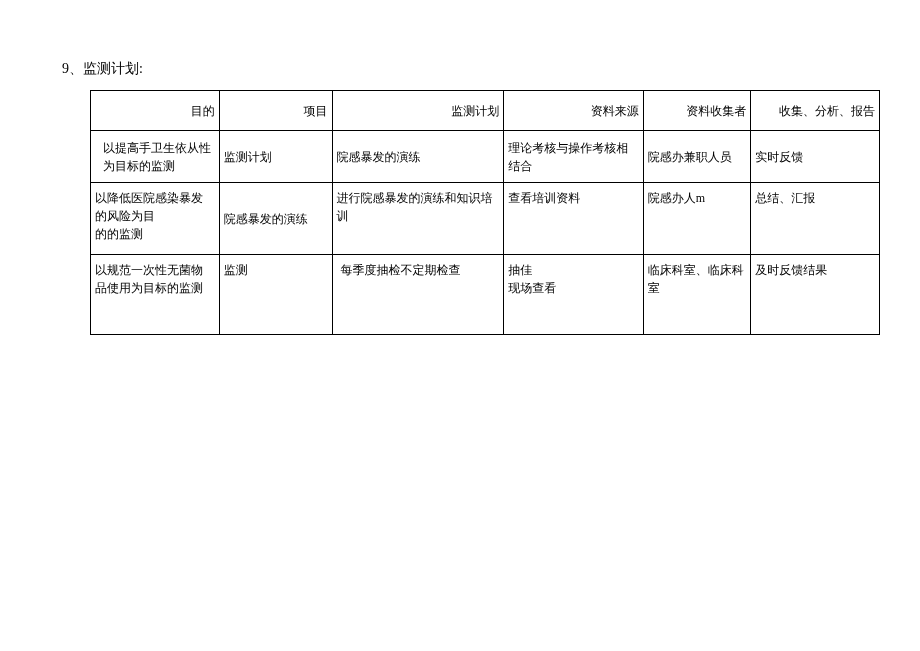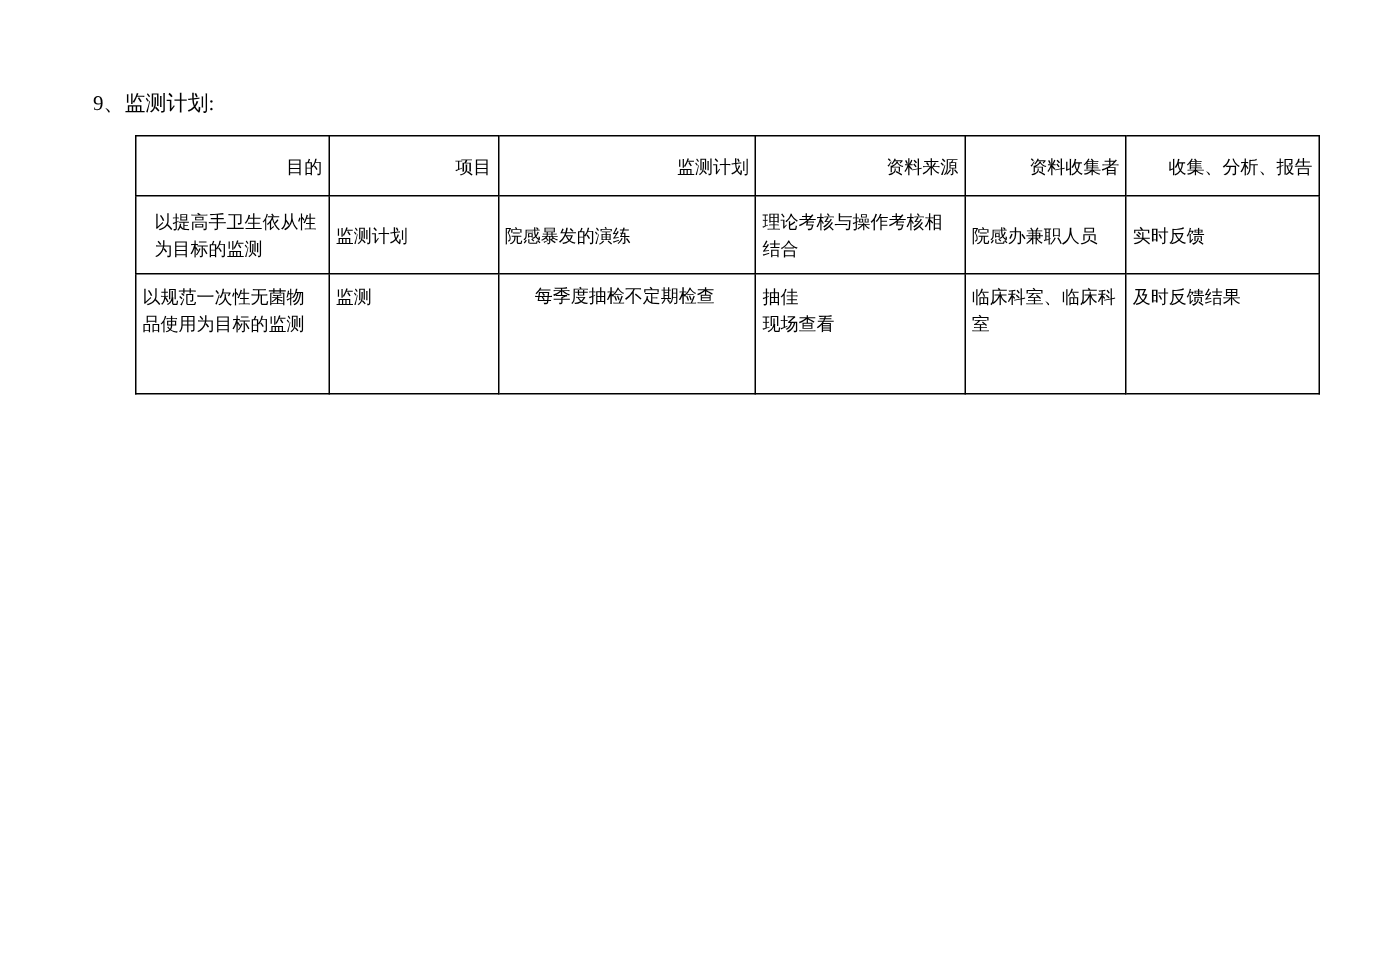--- a/index.html
+++ b/index.html
@@ -43,21 +43,21 @@
     col.c1 { width: 120px; }
     col.c2 { width: 105px; }
     col.c3 { width: 160px; }
     col.c4 { width: 130px; }
     col.c5 { width: 100px; }
     col.c6 { width: 120px; }
     .row-1 td { height: 52px; vertical-align: middle; }
     .row-2 td { height: 72px; }
     .row-3 td { height: 80px; }
     .indent { padding-left: 12px; }
-    .indent2 { padding-left: 24px; font-family: Liberation Mono, monospace; }
+    .indent2 { padding-left: 8px; }
   </style>
 </head>
 <body>
 
 <div class="heading">9、监测计划:</div>
 
 <table>
   <colgroup>
     <col class="c1">
       <col class="c2">
@@ -78,20 +78,28 @@
   </thead>
   <tbody>
     <tr class="row-1">
       <td class="indent">以提高手卫生依从性为目标的监测</td>
       <td>监测计划</td>
       <td>院感暴发的演练</td>
       <td>理论考核与操作考核相结合</td>
       <td>院感办兼职人员</td>
       <td>实时反馈</td>
     </tr>
+    <tr class="row-2">
+      <td>以降低医院感染暴发的风险为目<br>的的监测</td>
+      <td style="vertical-align:middle">院感暴发的演练</td>
+      <td>进行院感暴发的演练和知识培训</td>
+      <td>查看培训资料</td>
+      <td>院感办人m</td>
+      <td>总结、汇报</td>
+    </tr>
     <tr class="row-3">
       <td>以规范一次性无菌物品使用为目标的监测</td>
       <td>监测</td>
       <td class="indent2">每季度抽检不定期检查</td>
       <td>抽佳<br>现场查看</td>
       <td>临床科室、临床科室</td>
       <td>及时反馈结果</td>
     </tr>
   </tbody>
 </table>

